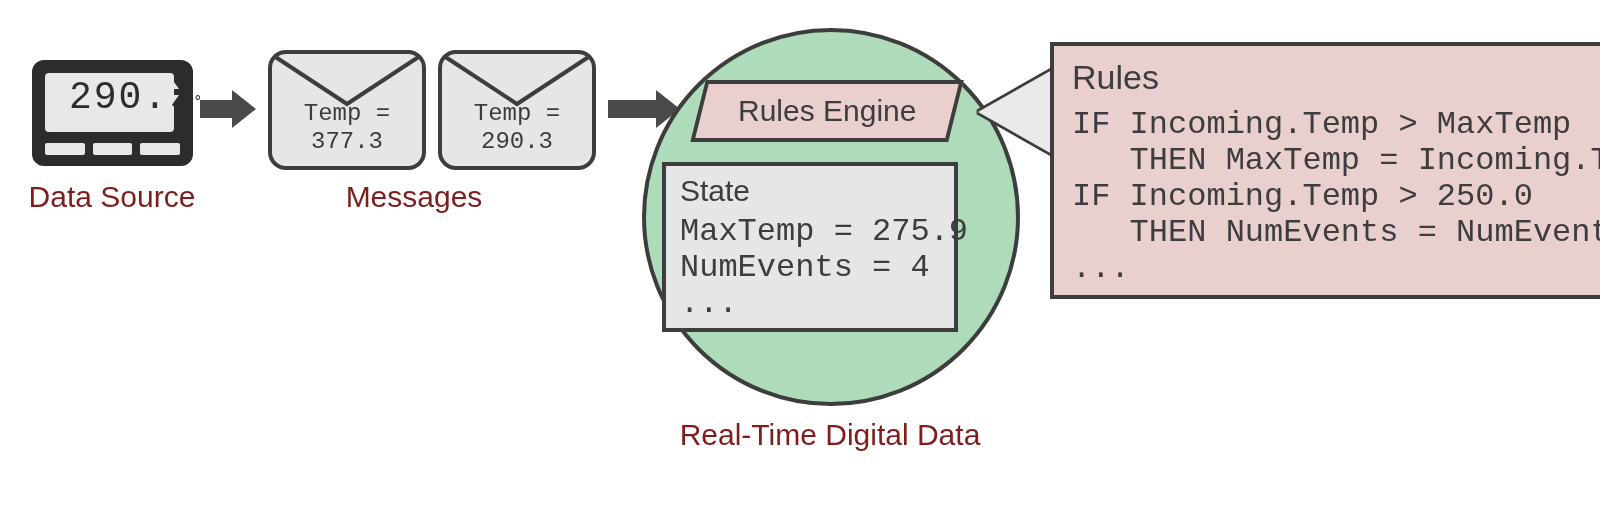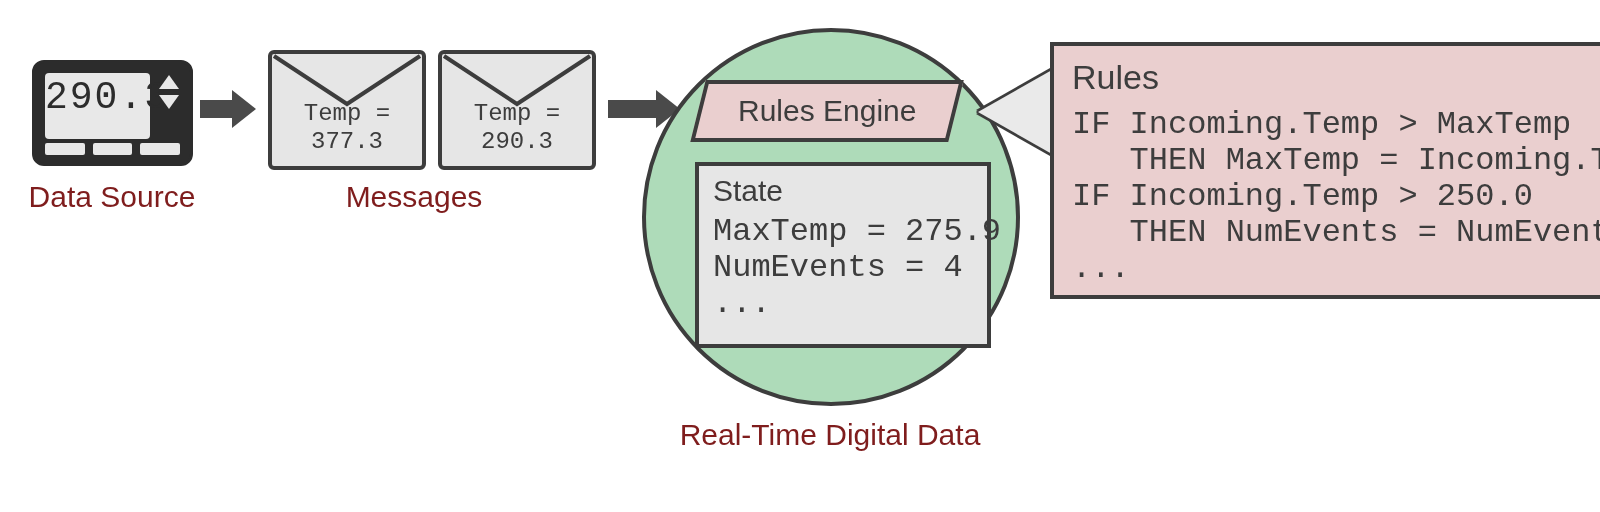--- a/index.html
+++ b/index.html
@@ -18,25 +18,25 @@
   }
   
   .data-source{
     position:absolute;left:32px;top:60px;
     width:155px;height:100px;
     background:#2c2c2c;
     border-radius:12px;
     border:3px solid #2c2c2c;
   }
   .lcd{
-    position:absolute;left:10px;top:10px;width:105px;height:66px;
+    position:absolute;left:10px;top:10px;width:105px;height:59px;
     background:#e8e8e8;border-radius:4px;
     font-family:"DS-Digital","Courier New",monospace;
     font-size:38px;letter-spacing:2px;
-    color:#2c2c2c;text-align:center;line-height:50px;
+    color:#2c2c2c;text-align:center;line-height:50px;padding-left:24px;
   }
   .lcd sup{font-size:16px;vertical-align:top;position:relative;top:4px;}
   .ds-btns{
     position:absolute;right:8px;top:12px;width:26px;
     display:flex;flex-direction:column;gap:6px;align-items:center;
   }
   .ds-btns div{width:0;height:0;border-left:10px solid transparent;border-right:10px solid transparent;}
   .ds-up{border-bottom:14px solid #e8e8e8;}
   .ds-down{border-top:14px solid #e8e8e8;}
   .ds-bars{position:absolute;bottom:8px;left:10px;right:10px;display:flex;gap:8px;}
@@ -47,21 +47,21 @@
   }
   .arrow::after{
     content:"";position:absolute;right:-22px;top:-10px;
     border-left:24px solid #4a4a4a;
     border-top:19px solid transparent;
     border-bottom:19px solid transparent;
   }
   
   .envelope{
     position:absolute;width:150px;height:112px;
-    background:#e6e6e6;border:4px solid #3d3d3d;border-radius:6px;
+    background:#e6e6e6;border:4px solid #3d3d3d;border-radius:18px;
   }
   .envelope svg{position:absolute;inset:0;}
   .env-text{
     position:absolute;left:0;right:0;top:46px;text-align:center;
     font-family:"Courier New",monospace;font-size:24px;line-height:28px;
     color:#3d3d3d;
   }
   
   .twin-circle{
     position:absolute;left:642px;top:28px;width:370px;height:370px;
@@ -70,23 +70,23 @@
   .rules-engine{
     position:absolute;left:698px;top:80px;width:250px;height:54px;
     background:#eacfcf;border:4px solid #3d3d3d;
     transform:skewX(-14deg);
     display:flex;align-items:center;justify-content:center;
   }
   .rules-engine span{
     transform:skewX(14deg);font-size:30px;color:#3d3d3d;
   }
   .state-box{
-    position:absolute;left:695px;top:162px;width:260px;
+    position:absolute;left:662px;top:162px;width:260px;
     background:#e6e6e6;border:4px solid #3d3d3d;
-    padding:8px 14px 22px;
+    padding:8px 14px 6px;
   }
   .state-box .title{font-size:30px;color:#3d3d3d;margin-bottom:6px;}
   .mono{font-family:"Courier New",monospace;font-size:32px;line-height:36px;color:#3d3d3d;white-space:pre;}
   
   .pointer{
     position:absolute;left:978px;top:70px;width:0;height:0;
     border-top:42px solid transparent;
     border-bottom:42px solid transparent;
     border-right:74px solid #eaeaea;
     filter:drop-shadow(-2px 0 0 #3d3d3d) drop-shadow(0 -2px 0 #3d3d3d) drop-shadow(0 2px 0 #3d3d3d);

